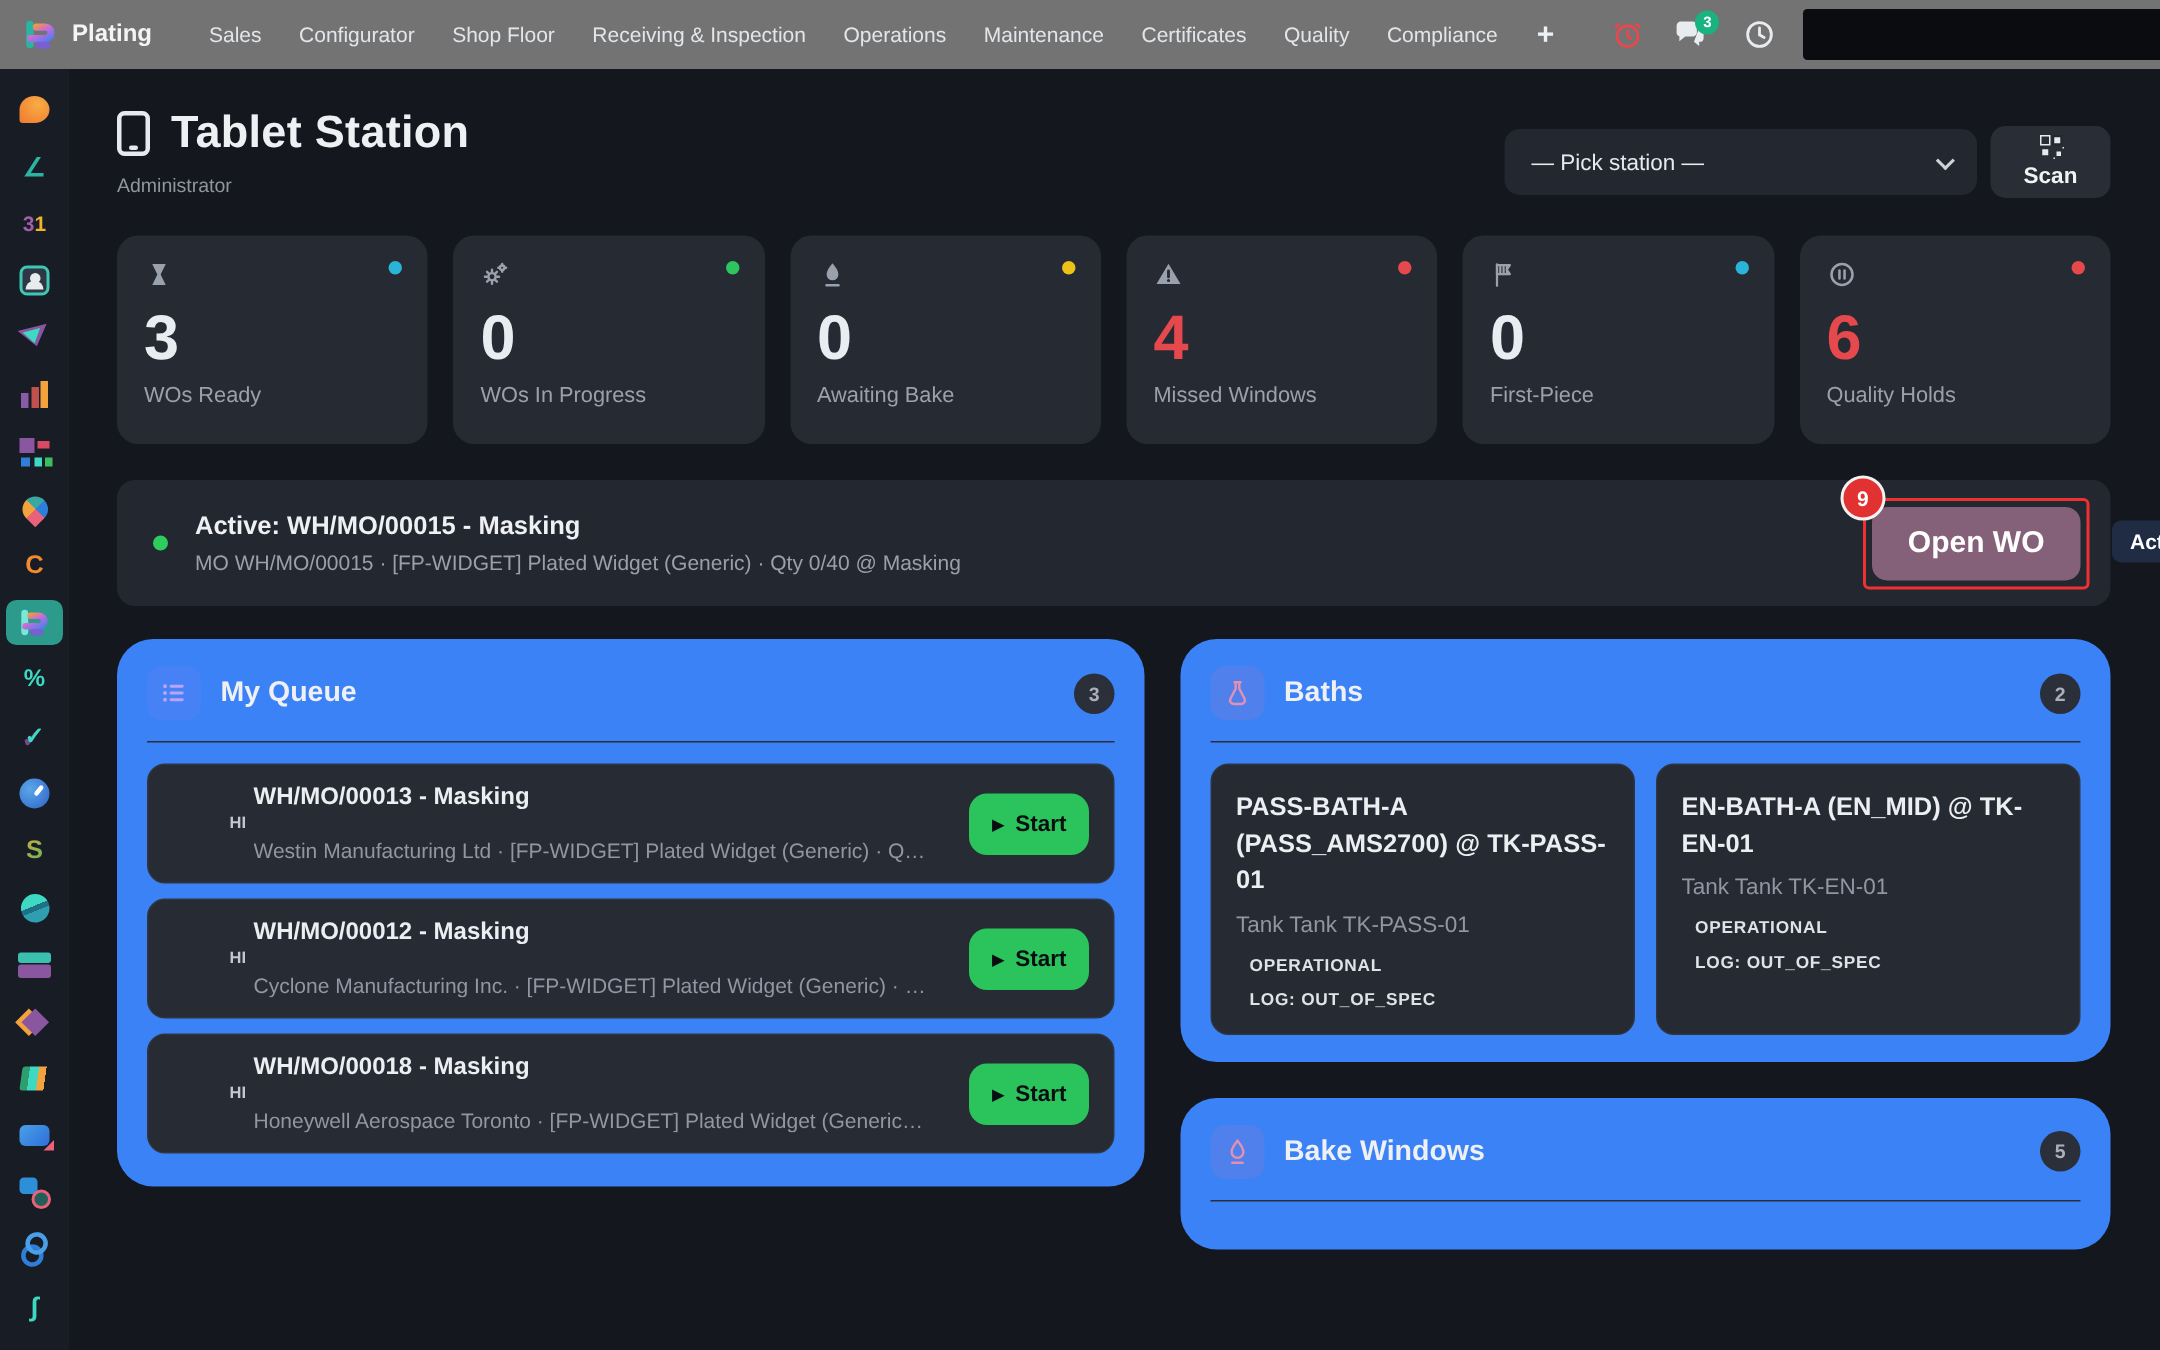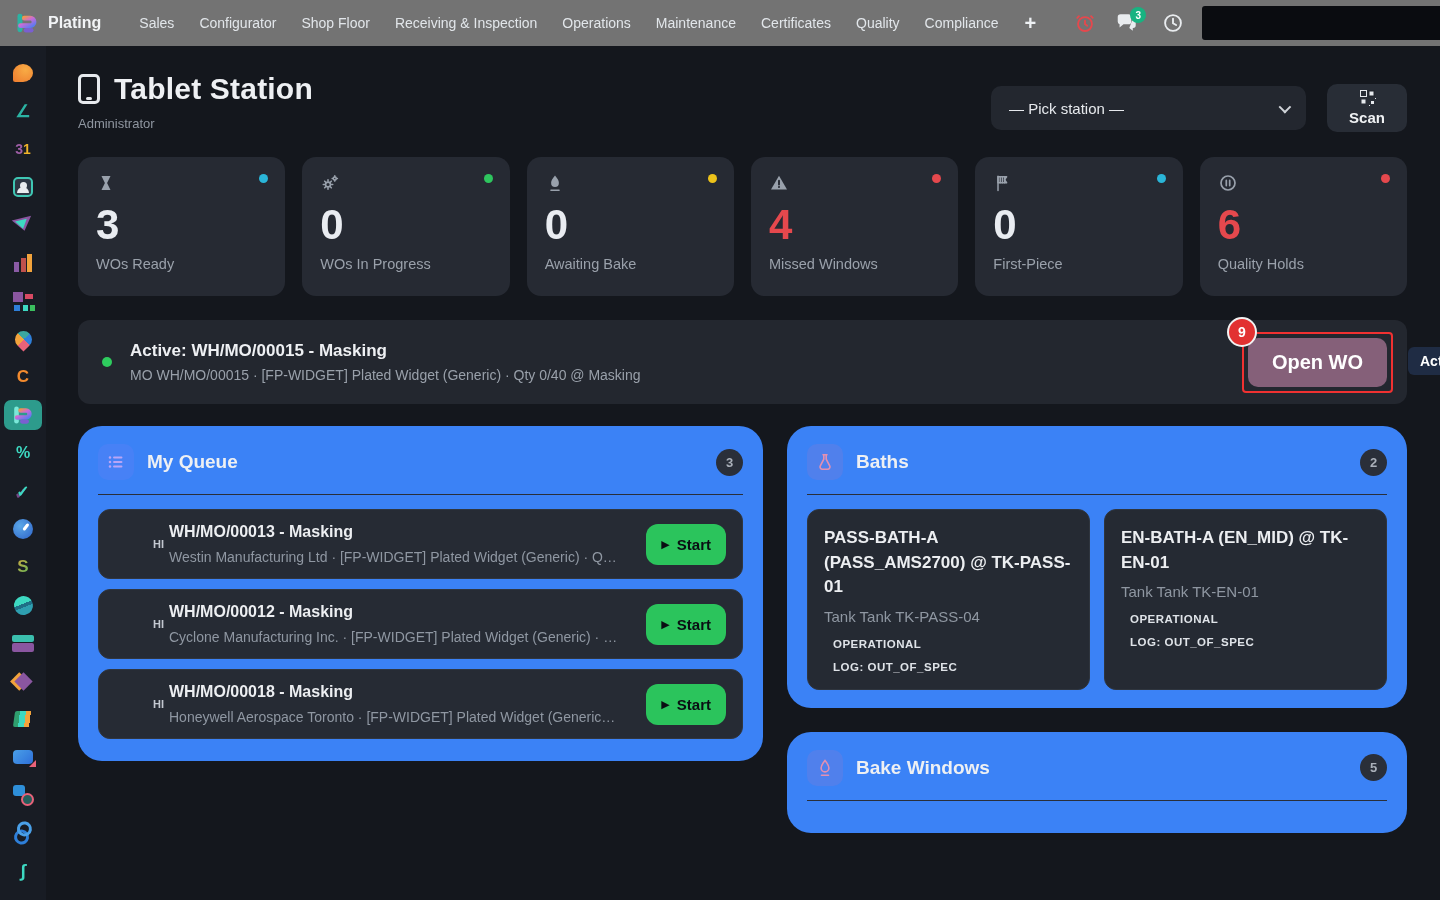--- a/index.html
+++ b/index.html
@@ -92,21 +92,21 @@
   .ic-links::after{ content:""; position:absolute; right:1px; top:2px; width:9px; height:9px; border-radius:50%; border:3px solid #4aa0e8;}
   .ic-sign{ color:#3dd9c2; font-size:18px; font-style:italic;}
   
   .main{ flex:1; padding:26px 33px 0 32px; position:relative;}
   .head-row{ display:flex; align-items:flex-start;}
   .title-wrap{ }
   .page-title{ display:flex; align-items:center; gap:14px; font-size:30px; font-weight:800; letter-spacing:.2px; color:#eef0f3;}
   .tablet-ic{ width:22px; height:30px; border:3px solid #e6e9ed; border-radius:5px; position:relative;}
   .tablet-ic::after{ content:""; position:absolute; left:50%; transform:translateX(-50%); bottom:1.5px; width:6px; height:2.5px; border-radius:2px; background:#e6e9ed;}
   .page-sub{ font-size:13px; color:#8f96a0; margin-top:10px;}
-  .head-actions{ margin-left:auto; display:flex; gap:21px; margin-top:14px;}
+  .head-actions{ margin-left:auto; display:flex; gap:9px; margin-top:14px;}
   .station-picker{
     width:315px; height:44px; background:#23272f; border-radius:10px; display:flex; align-items:center;
     padding:0 18px; font-size:15px; color:#e6e9ed; cursor:pointer;
   }
   .chev{ margin-left:auto; width:9px; height:9px; border-right:2.2px solid #cfd3d8; border-bottom:2.2px solid #cfd3d8; transform:rotate(45deg) translateY(-2px);}
   .scan-btn{
     width:80px; height:48px; margin-top:-2px; background:#282d36; border-radius:10px; cursor:pointer;
     display:flex; flex-direction:column; align-items:center; justify-content:center; gap:4px;
   }
   .qr-ic{ width:15px; height:15px; position:relative;}
@@ -160,21 +160,21 @@
   }
   .panel-divider{ height:1px; background:#2a2f3a; margin:14px 0;}
   
   .q-row{
     background:#262b34; border:1px solid #30363f; border-radius:12px; padding:13px 16px;
     display:flex; align-items:center; gap:16px; margin-bottom:10px;
   }
   .q-pri{ font-size:11px; font-weight:800; color:#c3c8d0; width:18px; flex-shrink:0;padding-left:38px;}
   .q-text{ flex:1; min-width:0;}
   .q-title{ font-size:16px; font-weight:800; color:#eceef1;}
-  .q-sub{ font-size:14px; color:#8f97a2; margin-top:8px; white-space:nowrap; overflow:hidden;}
+  .q-sub{ font-size:14px; color:#8f97a2; margin-top:18px; white-space:nowrap; overflow:hidden;}
   .start-btn{
     background:#2bc45c; border:none; border-radius:12px; padding:12px 15px; cursor:pointer;
     display:flex; align-items:center; gap:7px; font-family:inherit; flex-shrink:0;
   }
   .start-play{ font-size:11px; color:#0a0e13;}
   .start-label{ font-size:15px; font-weight:800; color:#0a0e13;}
   
   .bath-cards{ display:flex; gap:14px; margin-top:14px; align-items:stretch;}
   .bath-card{ flex:1; background:#252a33; border:1px solid #2f353e; border-radius:12px; padding:16px;}
   .bath-title{ font-size:17px; font-weight:800; color:#eceef1; line-height:1.45;}
@@ -499,21 +499,21 @@
                 <path d="M8 2.8h4M8.8 2.8v4.3l-3.5 6.7A2.4 2.4 0 0 0 7.4 17.3h5.2a2.4 2.4 0 0 0 2.1-3.5l-3.5-6.7V2.8"></path>
               </svg>
             </div>
             <span class="panel-title">Baths</span>
             <span class="panel-count">2</span>
           </div>
           <div class="panel-divider"></div>
           <div class="bath-cards">
             <div class="bath-card">
               <div class="bath-title">PASS-BATH-A (PASS_AMS2700) @ TK-PASS-01</div>
-              <div class="bath-sub">Tank Tank TK-PASS-04</div>
+              <div class="bath-sub">Tank Tank TK-PASS-01</div>
               <div class="bath-status">OPERATIONAL</div>
               <div class="bath-log">LOG: OUT_OF_SPEC</div>
             </div>
             <div class="bath-card">
               <div class="bath-title">EN-BATH-A (EN_MID) @ TK-EN-01</div>
               <div class="bath-sub">Tank Tank TK-EN-01</div>
               <div class="bath-status">OPERATIONAL</div>
               <div class="bath-log">LOG: OUT_OF_SPEC</div>
             </div>
           </div>

